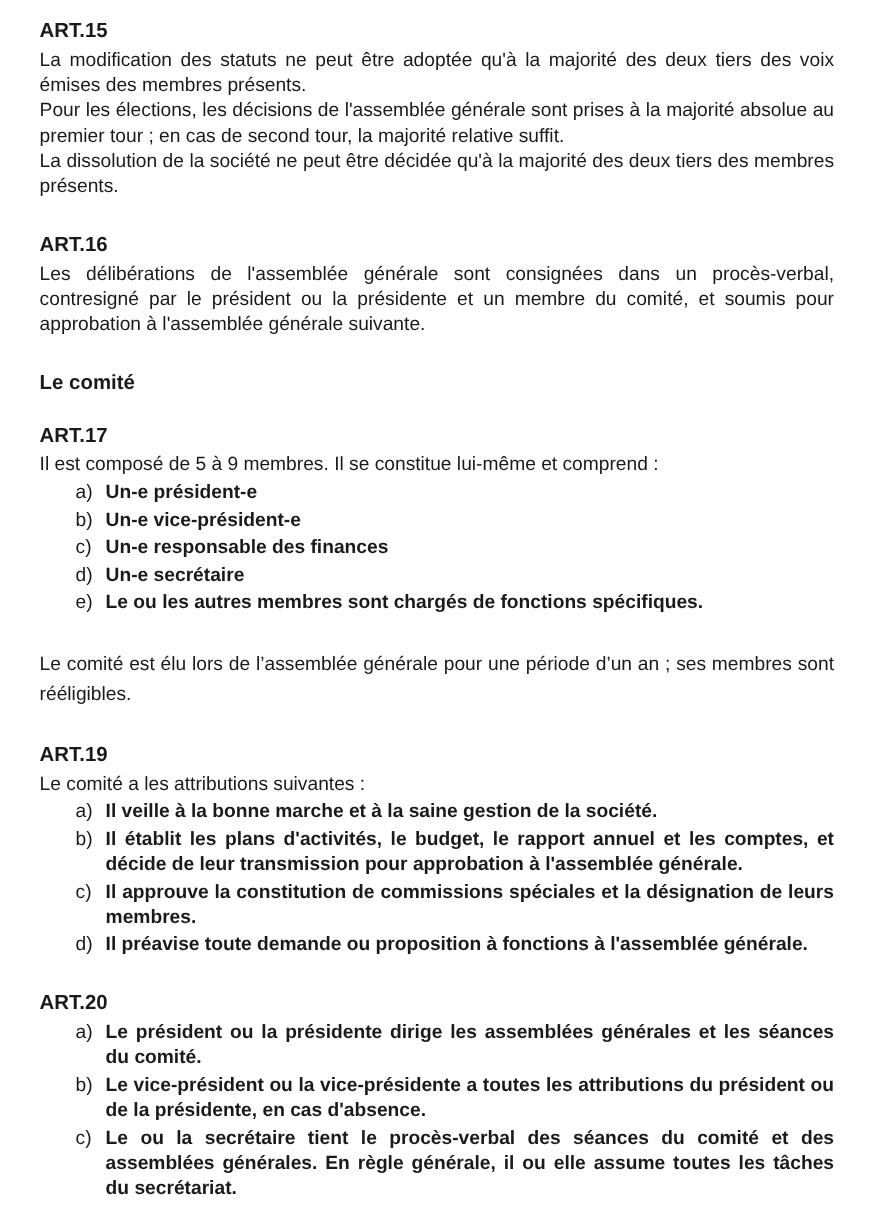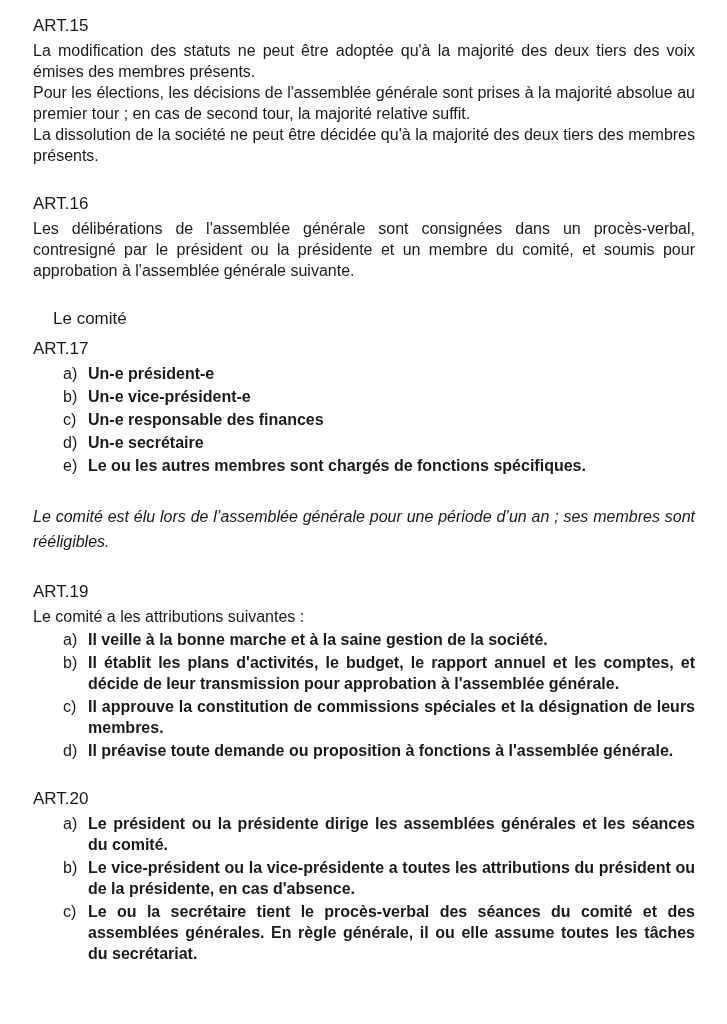--- a/index.html
+++ b/index.html
@@ -18,35 +18,34 @@
     height: 1024px;
     padding: 16px 32px 0 33px;
     font-family: "Liberation Sans", sans-serif;
     font-size: 16px;
     line-height: 21px;
     color: #1a1a1a;
     background: #ffffff;
   }
   .section { margin-top: 28px; }
   .section:first-child { margin-top: 0; }
-  .section--chapter { margin-top: 28px; margin-left: 20px; }
-  .section--chapter + .section--article { margin-top: 10px; }
+  .section--chapter { margin-top: 28px; }
+  .section--chapter + .section--article { margin-top: 24px; }
   .heading {
     font-size: 17px;
     line-height: 20px;
-    font-weight: 400;
+    font-weight: 700;
     margin: 0 0 4px 0;
   }
   .para {
     margin: 0;
     text-align: justify;
   }
   .para--loose {
     line-height: 25px;
-    font-style: italic;
   }
   .list {
     margin-top: 2px;
     padding-left: 30px;
   }
   .li {
     display: flex;
     align-items: flex-start;
     margin-top: 2px;
   }
@@ -73,20 +72,21 @@
       </section>
       <section class="section section--article">
     <h2 class="heading">ART.16</h2>
   <p class="para">Les délibérations de l'assemblée générale sont consignées dans un procès-verbal, contresigné par le président ou la présidente et un membre du comité, et soumis pour approbation à l'assemblée générale suivante.</p>
       </section>
       <section class="section section--chapter">
     <h2 class="heading">Le comité</h2>
   </section>
       <section class="section section--article">
     <h2 class="heading">ART.17</h2>
+  <p class="para">Il est composé de 5 à 9 membres. Il se constitue lui-même et comprend :</p>
         <div class="list">
           <div class="li">
     <span class="li-label">a)</span>
     <span class="li-text">Un-e président-e</span>
   </div>
           <div class="li">
     <span class="li-label">b)</span>
     <span class="li-text">Un-e vice-président-e</span>
   </div>
           <div class="li">

